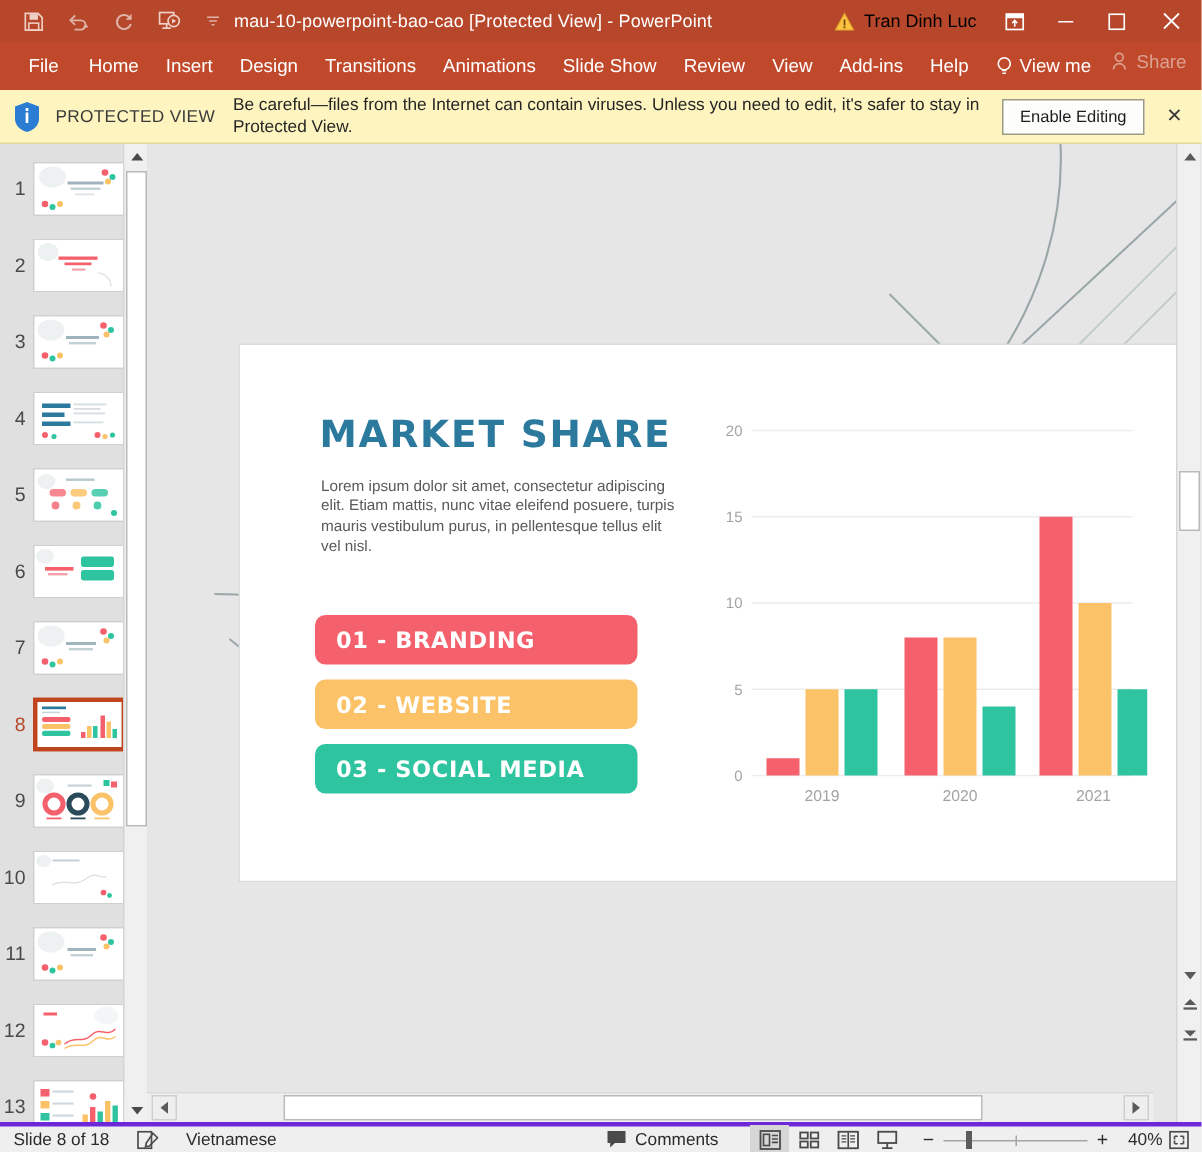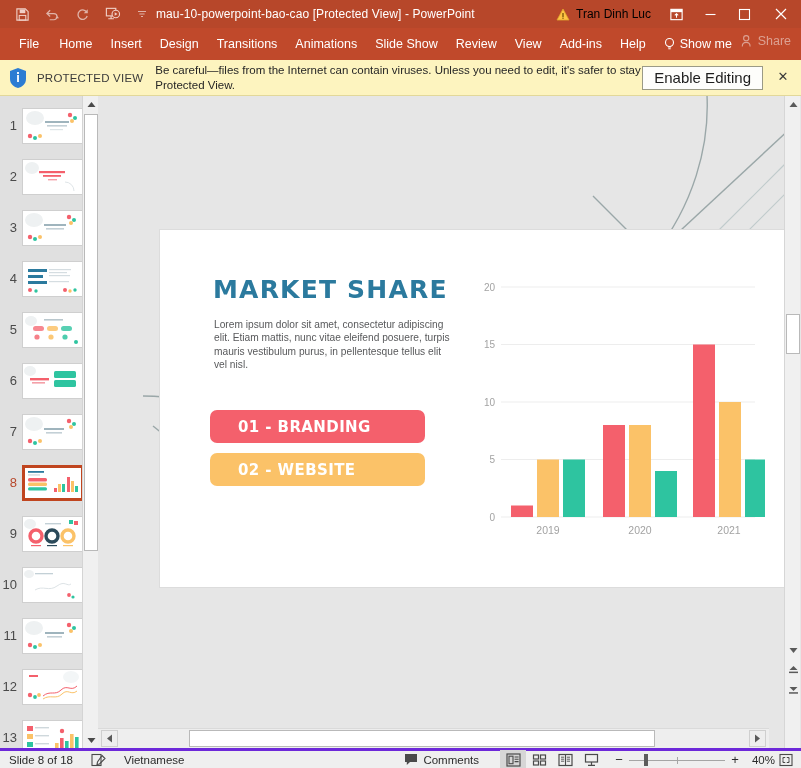--- a/index.html
+++ b/index.html
@@ -87,21 +87,21 @@
     font-size: 11.5px; color: #3a3a3a; white-space: nowrap;
     margin-right: 12px; letter-spacing: .2px;
   }
   .pv-msg {
     font-size: 11.5px; color: #262626; line-height: 15px;
     max-width: 500px;
   }
   .pv-enable {
     position: absolute; right: 38px; top: 6px;
     background: #fdfdfb; border: 1px solid #9a9a86;
-    font-size: 15px; color: #1d1d1d;
+    font-size: 11px; color: #1d1d1d;
     padding: 4px 11px; line-height: 14px;
   }
   .pv-close {
     position: absolute; right: 10px; top: 9px;
     font-size: 13px; color: #3a3a3a; width: 16px; text-align: center;
   }
 
   
   .workspace {
     position: absolute; top: 96px; left: 0; width: 801px; height: 652px;
@@ -163,21 +163,21 @@
   .slide-body {
     position: absolute; left: 54px; top: 88px; width: 237px;
     font-size: 10.2px; line-height: 13.4px; color: #58595b;
   }
   .pills { position: absolute; left: 50px; top: 180px; }
   .pill {
     width: 215px; height: 33px; border-radius: 7px;
     display: flex; align-items: center;
     margin-bottom: 10px;
     color: #ffffff; font-size: 15px; font-weight: bold;
-    padding-left: 28px; letter-spacing: .4px;
+    padding-left: 14px; letter-spacing: .4px;
     font-family: "DejaVu Sans", sans-serif;
   }
 
   
   .chart { position: absolute; left: 305px; top: 32px; width: 300px; height: 290px; }
   .chart-svg { display: block; }
 
   
   .vscroll {
     position: absolute; right: 0; top: 0; width: 16px; height: 652px;
@@ -315,21 +315,21 @@
   <div class="menu-item">Slide Show</div>
   <div class="menu-item">Review</div>
   <div class="menu-item">View</div>
   <div class="menu-item">Add-ins</div>
   <div class="menu-item">Help</div>
   <div class="tellme">
     <svg width="13" height="14" viewBox="0 0 13 14">
         <circle cx="6.5" cy="5.5" r="4" fill="none" stroke="#fff" stroke-width="1.1"></circle>
         <path d="M5 10h3M5.3 11.8h2.4" stroke="#fff" stroke-width="1.1"></path>
       </svg>
-    <span>Show me</span>
+    <span>View me</span>
   </div>
   <div class="share-btn">
     <svg width="13" height="14" viewBox="0 0 13 14">
         <circle cx="5.2" cy="4.2" r="2.6" fill="none" stroke="#dca192" stroke-width="1.1"></circle>
         <path d="M1.3 12.4c0-2.4 1.8-4 3.9-4s3.9 1.6 3.9 4" fill="none" stroke="#dca192" stroke-width="1.1"></path>
       </svg>
     <span>Share</span>
   </div>
 </div>
 
@@ -612,20 +612,21 @@
 
     <div class="slide">
       <div class="slide-inner">
 
         <div class="slide-title">MARKET SHARE</div>
         <div class="slide-body">Lorem ipsum dolor sit amet, consectetur adipiscing elit. Etiam mattis, nunc vitae eleifend posuere, turpis mauris vestibulum purus, in pellentesque tellus elit vel nisl.</div>
 
         <div class="pills">
           <div class="pill" style="background:#f4606c">01 - BRANDING</div>
           <div class="pill" style="background:#fbc268">02 - WEBSITE</div>
+          <div class="pill" style="background:#2ec4a0">03 - SOCIAL MEDIA</div>
         </div>
 
         <div class="chart">
           <svg class="chart-svg" width="300" height="290" viewBox="0 0 300 290">
 
             <g stroke="#ededed" stroke-width="1">
               <line x1="36" y1="25" x2="290" y2="25"></line>
               <line x1="36" y1="82.5" x2="290" y2="82.5"></line>
               <line x1="36" y1="140" x2="290" y2="140"></line>
               <line x1="36" y1="197.5" x2="290" y2="197.5"></line>

